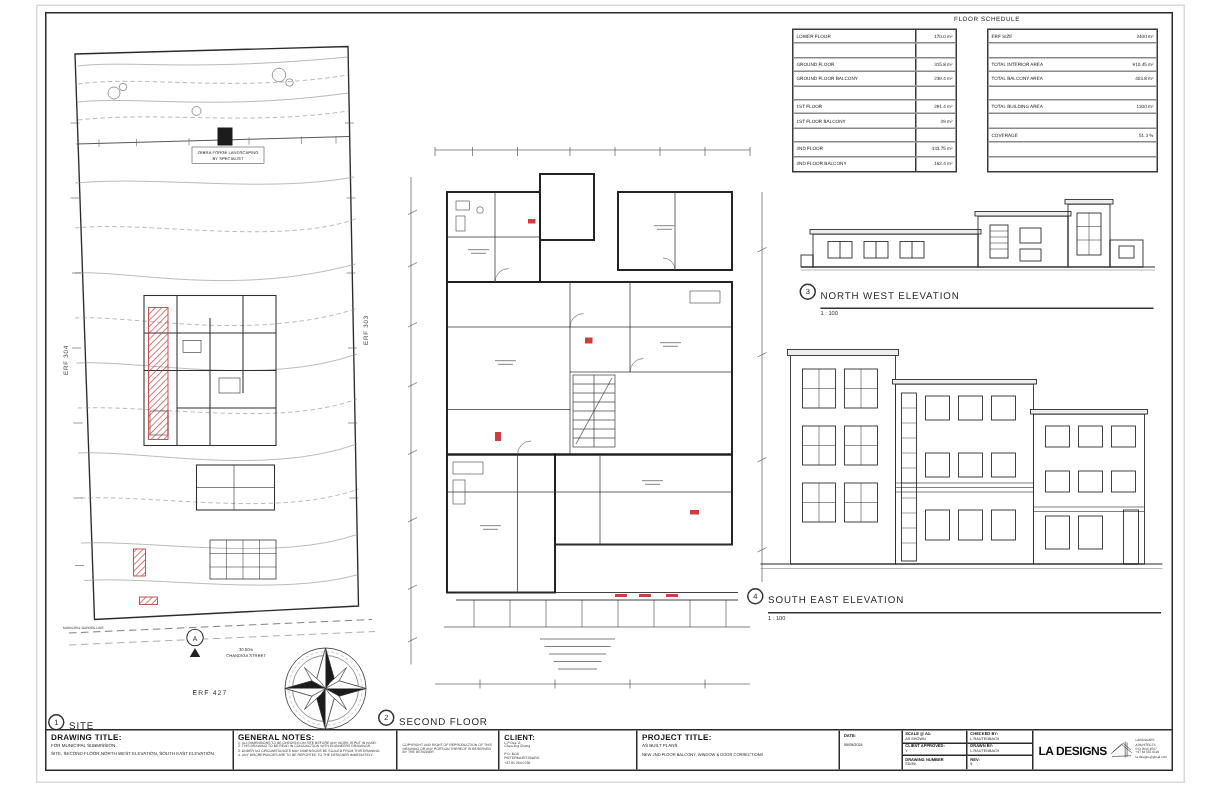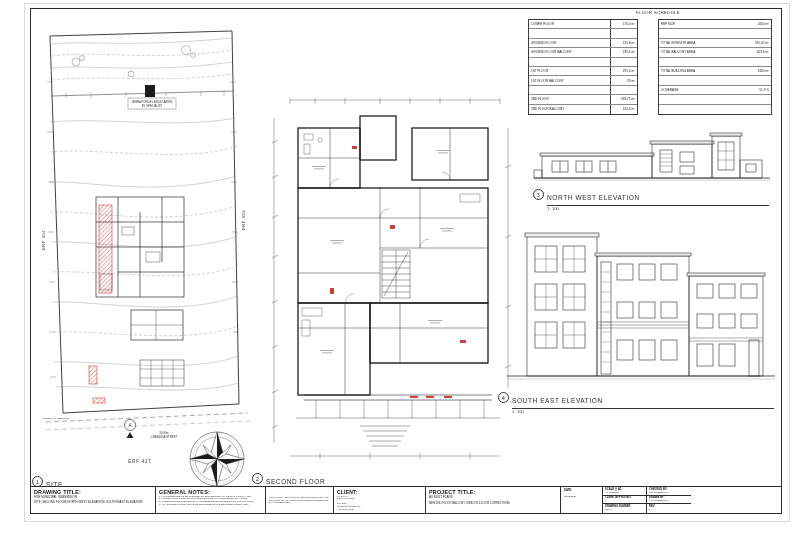--- a/index.html
+++ b/index.html
@@ -616,15 +616,33 @@
       <div class="cell">
         <div class="cell-label">DRAWING NUMBER</div>
         <div class="cell-value">SD/49</div>
       </div>
       <div class="cell">
         <div class="cell-label">REV:</div>
         <div class="cell-value">5</div>
       </div>
     </div>
 
+    <div class="tb-col" id="tb-logo">
+      <span id="logo-name">LA DESIGNS</span>
+      <svg width="24" height="20" viewBox="0 0 24 20">
+        <g stroke="#222" stroke-width="0.6" fill="none">
+          <path d="M1,14 L12,4 L23,13"></path>
+          <path d="M3,12 L14,3 L22,10"></path>
+          <path d="M16,1 L16,18"></path>
+            <path d="M18,2 L18,17"></path>
+          <path d="M2,17 L22,16"></path>
+        </g>
+      </svg>
+      <div id="logo-contact">
+        <div>LANDSCAPE ARCHITECTS</div>
+        <div>P.O. BOX 4567</div>
+        <div>+27 82 555 0123</div>
+        <div>la.designs@gmail.com</div>
+      </div>
+    </div>
 
   </div>
 </div>
 
 </body></html>

